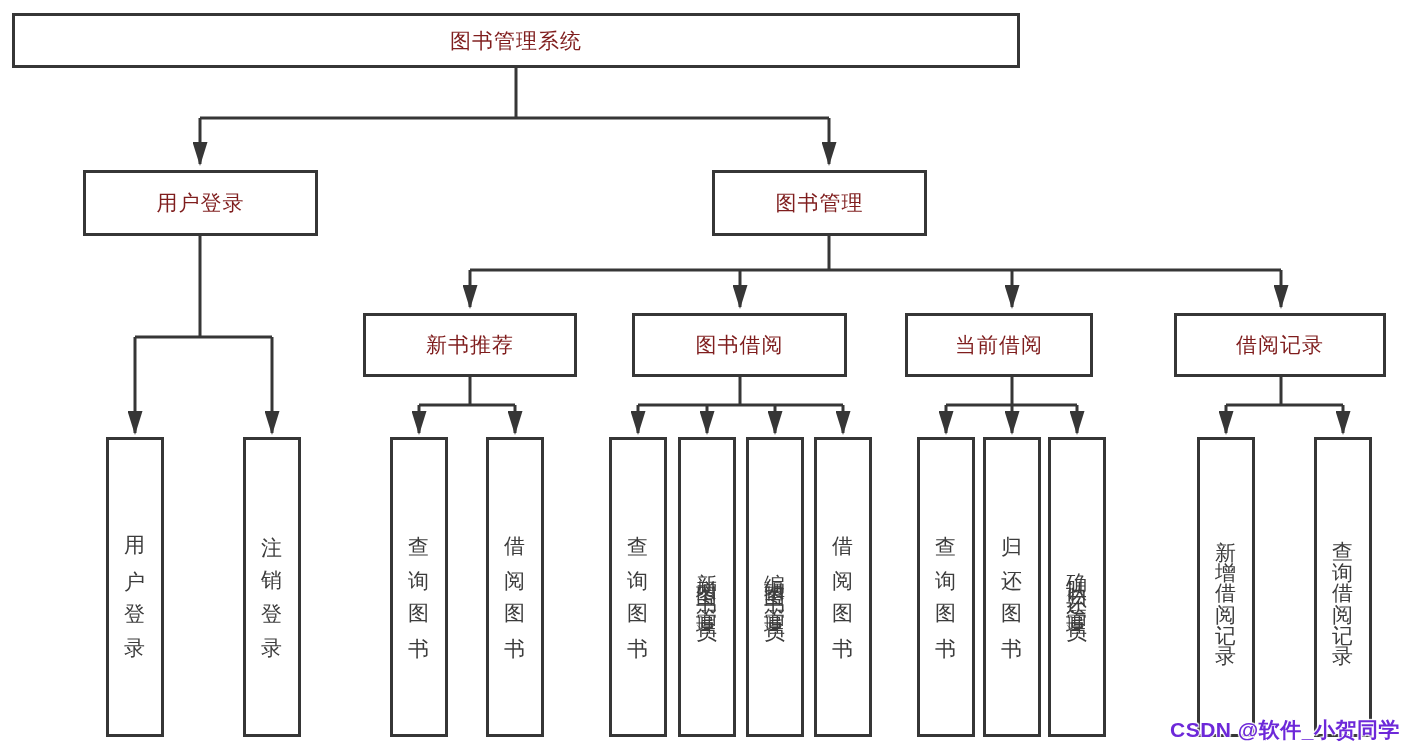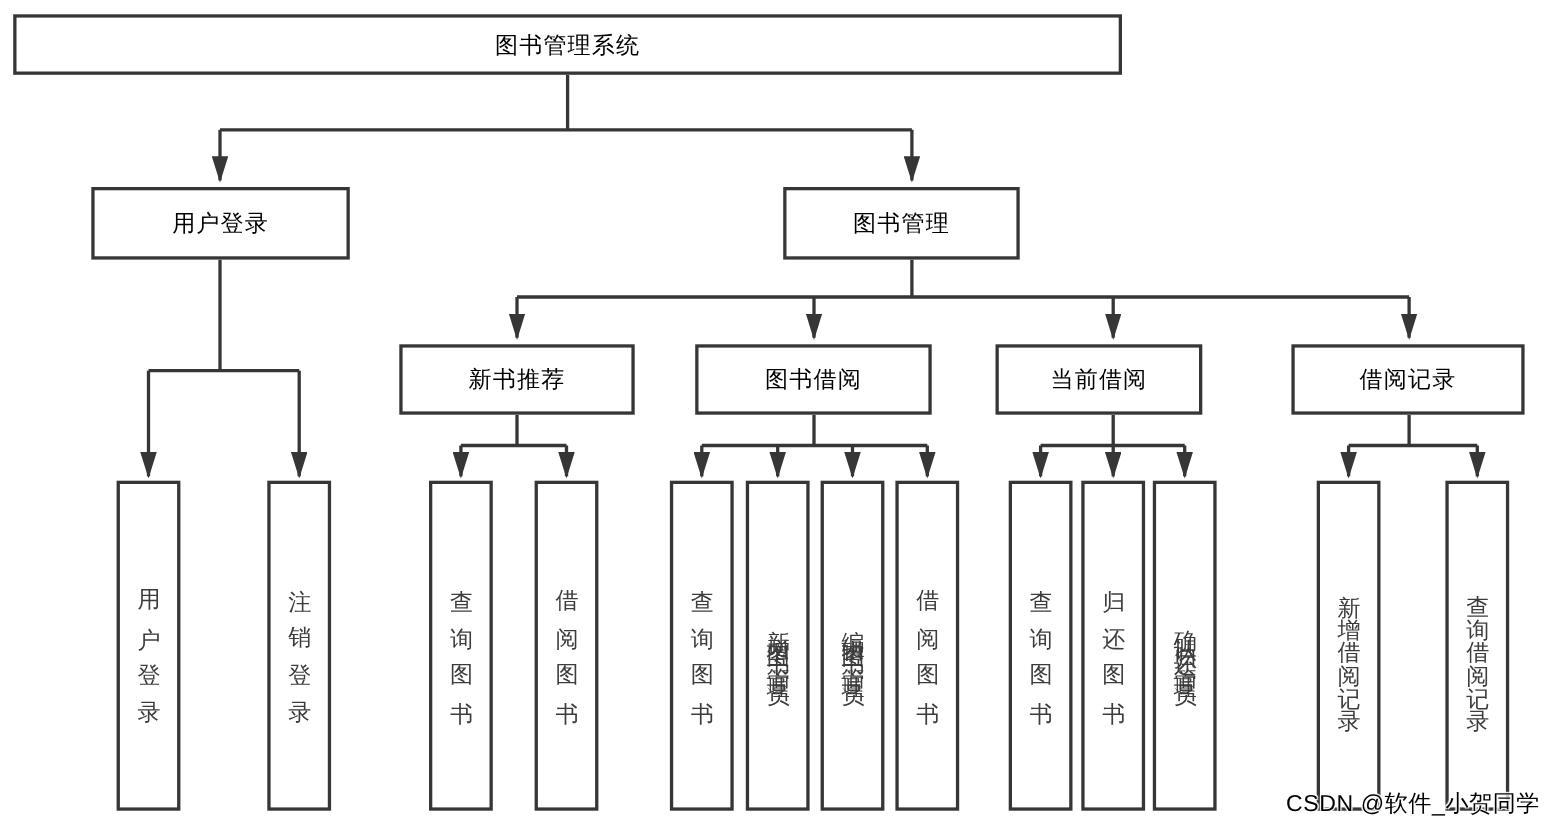--- a/index.html
+++ b/index.html
@@ -19,21 +19,21 @@
   }
   .hbox {
     position: absolute;
     box-sizing: border-box;
     background: #ffffff;
     border: 3px solid #363636;
     display: flex;
     align-items: center;
     justify-content: center;
     font-size: 21px;
-    color: #000000;
+    color: #7f1d1d;
     letter-spacing: 1px;
     z-index: 2;
     text-align: right;
   }
   .vbox {
     position: absolute;
     box-sizing: border-box;
     background: #ffffff;
     border: 3px solid #363636;
     width: 58px;
@@ -50,24 +50,25 @@
     font-size: 21px;
     line-height: 1;
     color: #3c3c3c;
     white-space: nowrap;
   }
   .watermark {
     position: absolute;
     top: 716px;
     right: 5px;
     font-size: 21px;
-    color: #000000;
+    color: #6d28d9;
     text-shadow: 1px 1px 1px #ffffff, -1px -1px 1px #ffffff, 1px -1px 1px #ffffff, -1px 1px 1px #ffffff;
     z-index: 5;
     letter-spacing: 0.5px;
+    font-weight: bold;
   }
 </style>
 </head>
 <body>
 
 <div id="canvas">
 
   <svg class="wires" width="1405" height="747" viewBox="0 0 1405 747" xmlns="http://www.w3.org/2000/svg">
     <defs>
       <marker id="arr" viewBox="0 0 24 15" refX="22" refY="7.5" markerWidth="24" markerHeight="15" markerUnits="userSpaceOnUse" orient="auto">

